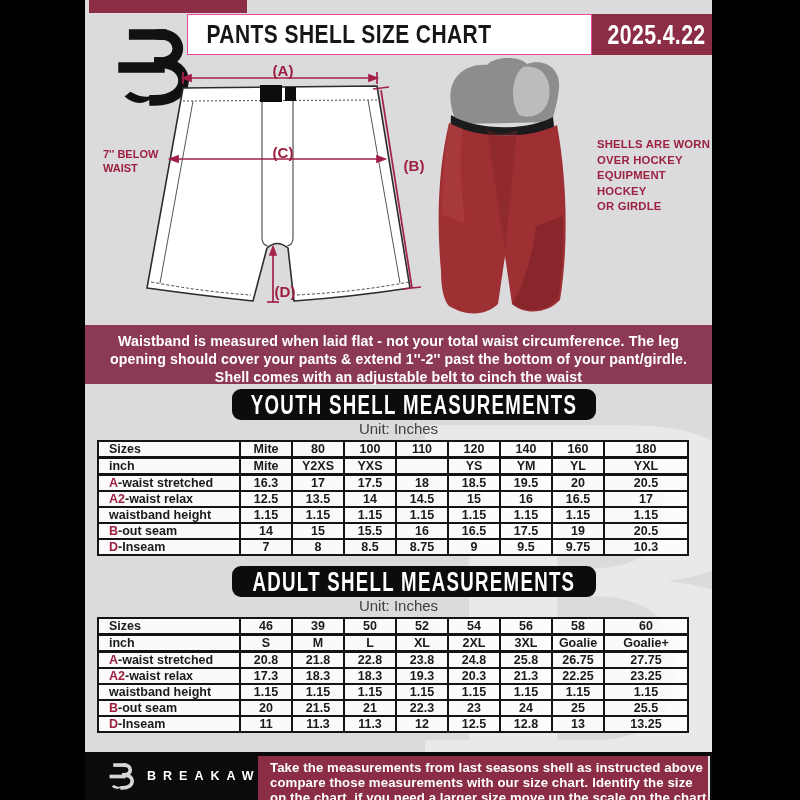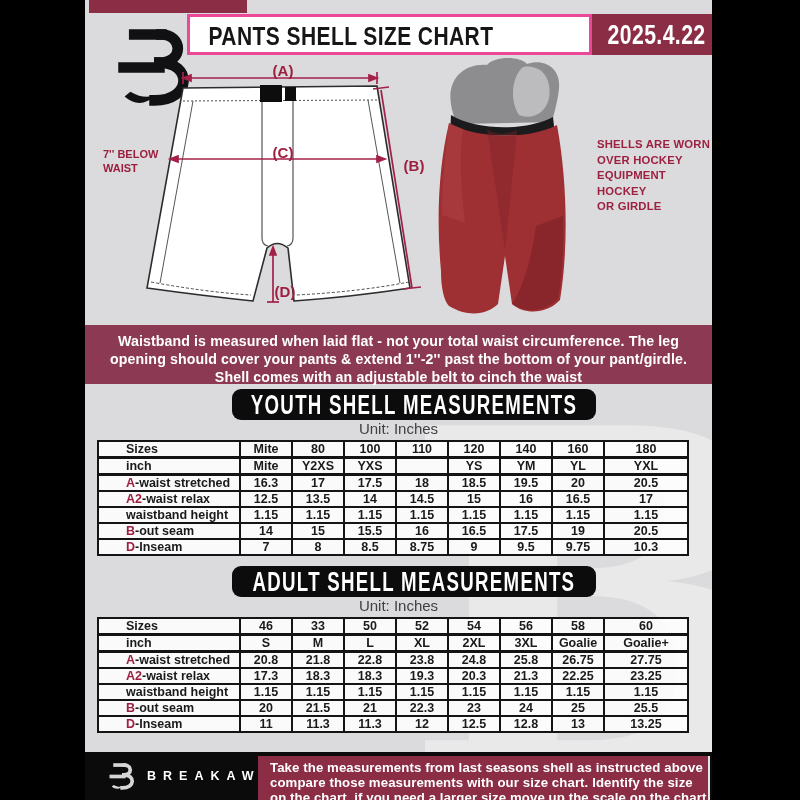--- a/index.html
+++ b/index.html
@@ -5,21 +5,21 @@
   html,body{margin:0;padding:0;background:#000;}
   body{width:800px;height:800px;position:relative;overflow:hidden;
        font-family:"Liberation Sans",sans-serif;}
   .page{position:absolute;inset:0;background:#000;}
   .content{position:absolute;left:85px;top:0;width:627px;height:800px;
            background:#DBDBDD;overflow:hidden;}
   
   .top-strip{position:absolute;left:4px;top:0;width:158px;height:13px;background:#8B2E45;}
   .logo-top{position:absolute;left:26px;top:20px;width:92px;height:92px;}
   .title-bar{position:absolute;left:102px;top:14px;width:405px;height:41px;
-             background:#fff;border:3px solid #ec4899;box-sizing:border-box;}
+             background:#fff;border:1px solid #ec4899;box-sizing:border-box;}
   .title-bar span{display:inline-block;transform:scaleX(0.84);transform-origin:left center;
                   font-size:25px;font-weight:bold;color:#161616;line-height:39px;
                   padding-left:22px;letter-spacing:.5px;white-space:nowrap;}
   .date-box{position:absolute;left:507px;top:14px;width:120px;height:41px;background:#8B2E45;
             display:flex;align-items:center;justify-content:flex-start;}
   .date-box span{display:inline-block;transform:scaleX(0.76);font-size:28px;font-weight:bold;
                  color:#fff;letter-spacing:.5px;white-space:nowrap;}
   
   .shorts-svg{position:absolute;left:30px;top:56px;}
   .dim-label{position:absolute;width:44px;text-align:center;font-size:15px;font-weight:bold;
@@ -40,21 +40,21 @@
   .measure-banner span{display:inline-block;transform:scale(0.85,1.22);font-size:22px;
                        font-weight:bold;color:#fff;letter-spacing:1.5px;white-space:nowrap;}
   .unit{position:absolute;left:0;width:627px;text-align:center;font-size:15px;color:#3F3F41;
         z-index:3;}
   table.size{position:absolute;left:12px;width:590px;border-collapse:collapse;
              table-layout:fixed;z-index:2;}
   table.size td{border:2px solid #141414;text-align:center;height:14px;padding:0;
                 font-size:12.5px;font-weight:bold;color:#1a1a1a;
                 background:rgba(255,255,255,0.85);line-height:14px;}
   table.size tr.hdr td{border-bottom-width:3px;}
-  table.size td.lab{text-align:left;padding-left:27px;}
+  table.size td.lab{text-align:left;padding-left:10px;}
   table.size .pfx{color:#9C1F3F;}
   .watermark{position:absolute;left:318px;top:368px;font-family:"DejaVu Serif",serif;
              font-weight:bold;font-size:470px;line-height:1;color:rgba(255,255,255,0.38);
              z-index:1;}
   
   .footer{position:absolute;left:0;top:752px;width:627px;height:48px;background:#0B0B0B;z-index:4;}
   .footer-logo{position:absolute;left:22px;top:8px;width:32px;height:32px;}
   .footer-brand{position:absolute;left:62px;top:0;height:48px;line-height:48px;color:#fff;
                 font-size:12.5px;font-weight:bold;letter-spacing:7px;white-space:nowrap;}
   .footer-box{position:absolute;left:173px;top:4px;width:452px;height:44px;background:#8B2E45;
@@ -261,21 +261,21 @@
           <col style="width:52px">
         <col style="width:52px">
           <col style="width:52px">
           <col style="width:52px">
           <col style="width:84px">
       </colgroup>
       <tbody>
           <tr class="hdr">
             <td class="lab">Sizes</td>
             <td>46</td>
-            <td>33</td>
+            <td>39</td>
             <td>50</td>
             <td>52</td>
             <td>54</td>
             <td>56</td>
             <td>58</td>
             <td>60</td>
           </tr>
           <tr class="hdr">
             <td class="lab">inch</td>
             <td>S</td>

